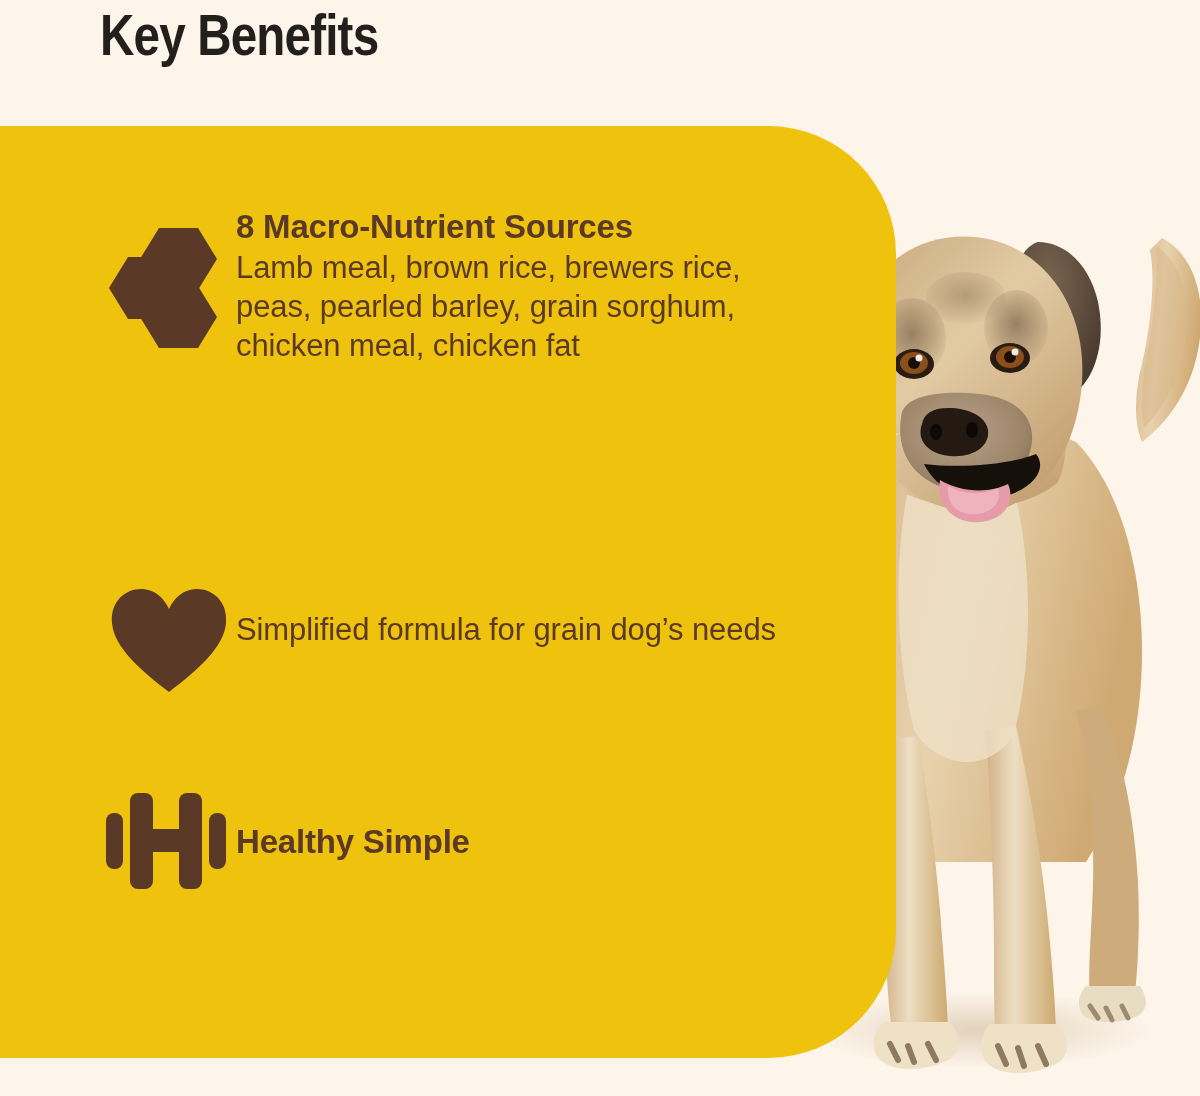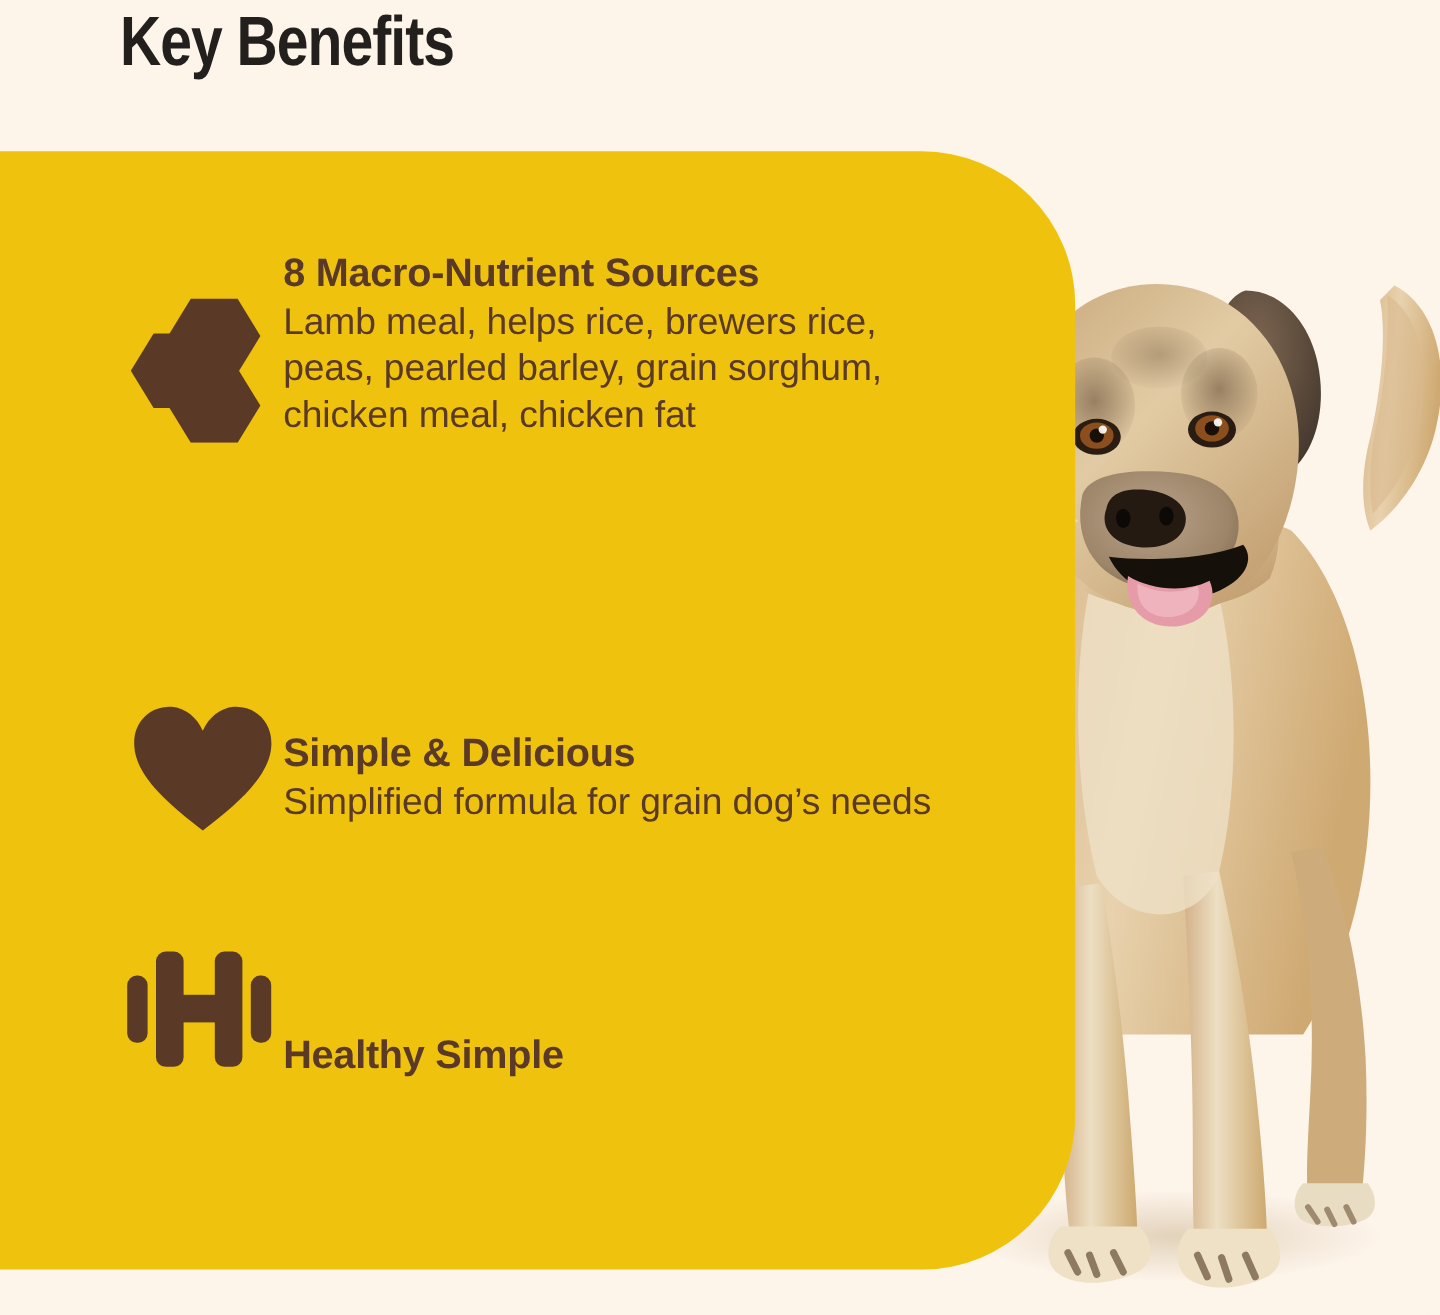--- a/index.html
+++ b/index.html
@@ -57,21 +57,21 @@
   .benefit-list {
     position: absolute;
     left: 0;
     top: 0;
     width: 100%;
   }
 
   .benefit-item {
     position: absolute;
     display: flex;
-    align-items: flex-end;
+    align-items: center;
   }
 
   .benefit-item[data-idx="0"] { top: 78px;  left: 104px; }
   .benefit-item[data-idx="1"] { top: 443px; left: 104px; }
   .benefit-item[data-idx="2"] { top: 655px; left: 104px; }
 
   .benefit-icon {
     width: 132px;
     min-width: 132px;
     height: 118px;
@@ -255,34 +255,33 @@
         <div class="benefit-icon">
           <svg class="icon-honeycomb" width="126" height="122" viewBox="0 0 126 122" xmlns="http://www.w3.org/2000/svg">
 
             <polygon points="53,2 92,2 111,33 92,64 53,64 34,33" fill="#5a3a26"></polygon>
             <polygon points="22,31 61,31 80,62 61,93 22,93 3,62" fill="#5a3a26"></polygon>
             <polygon points="53,60 92,60 111,91 92,122 53,122 34,91" fill="#5a3a26"></polygon>
           </svg>
         </div>
         <div class="benefit-text">
           <div class="benefit-heading">8 Macro-Nutrient Sources</div>
-          <div class="benefit-desc">Lamb meal, helps rice, brewers rice, peas, pearled barley, grain sorghum, chicken meal, chicken fat</div>
+          <div class="benefit-desc">Lamb meal, brown rice, brewers rice, peas, pearled barley, grain sorghum, chicken meal, chicken fat</div>
         </div>
       </div>
 
       <div class="benefit-item" data-idx="1">
         <div class="benefit-icon">
           <svg class="icon-heart" width="118" height="106" viewBox="0 0 118 106" xmlns="http://www.w3.org/2000/svg">
             <path d="M59 105 C 30 83, 4 60, 2 36 C 0 14, 16 1, 33 2
                      C 45 3, 54 11, 59 22 C 64 11, 73 3, 85 2
                      C 102 1, 118 14, 116 36 C 114 60, 88 83, 59 105 Z" fill="#5a3a26"></path>
           </svg>
         </div>
         <div class="benefit-text">
-          <div class="benefit-heading">Simple &amp; Delicious</div>
           <div class="benefit-desc">Simplified formula for grain dog’s needs</div>
         </div>
       </div>
 
       <div class="benefit-item" data-idx="2">
         <div class="benefit-icon">
           <svg class="icon-dumbbell" width="124" height="100" viewBox="0 0 124 100" xmlns="http://www.w3.org/2000/svg">
 
             <rect x="2" y="22" width="17" height="56" rx="8" fill="#5a3a26"></rect>
             <rect x="105" y="22" width="17" height="56" rx="8" fill="#5a3a26"></rect>

